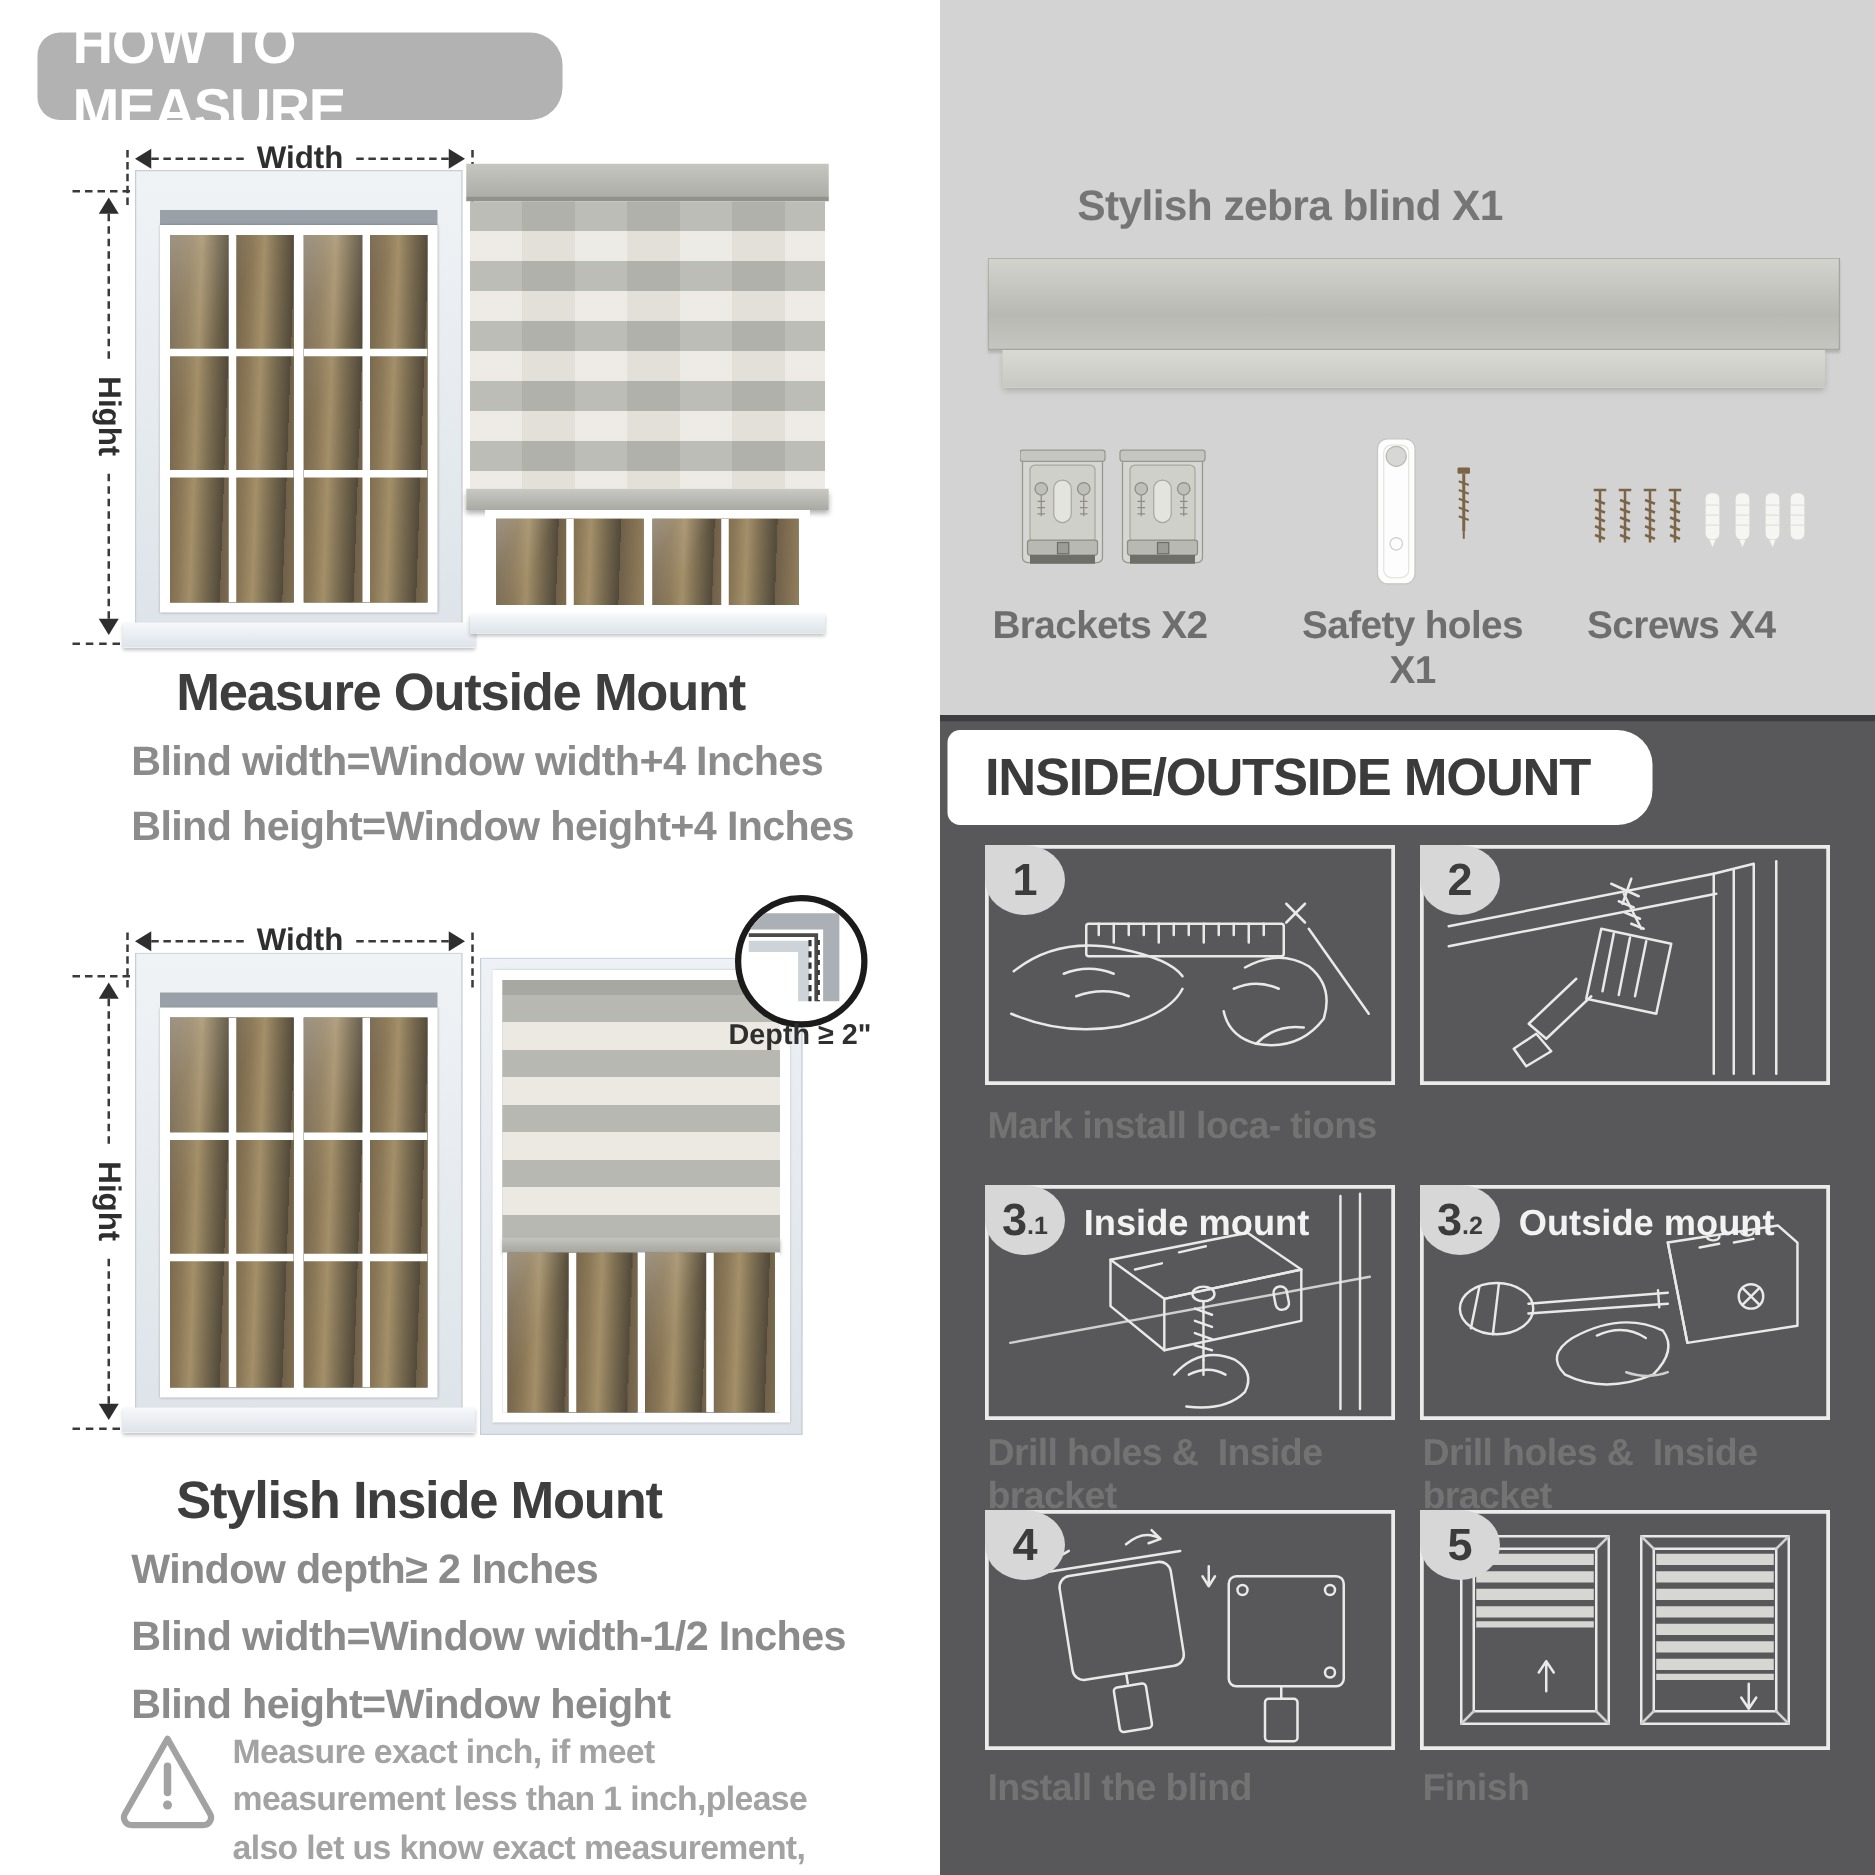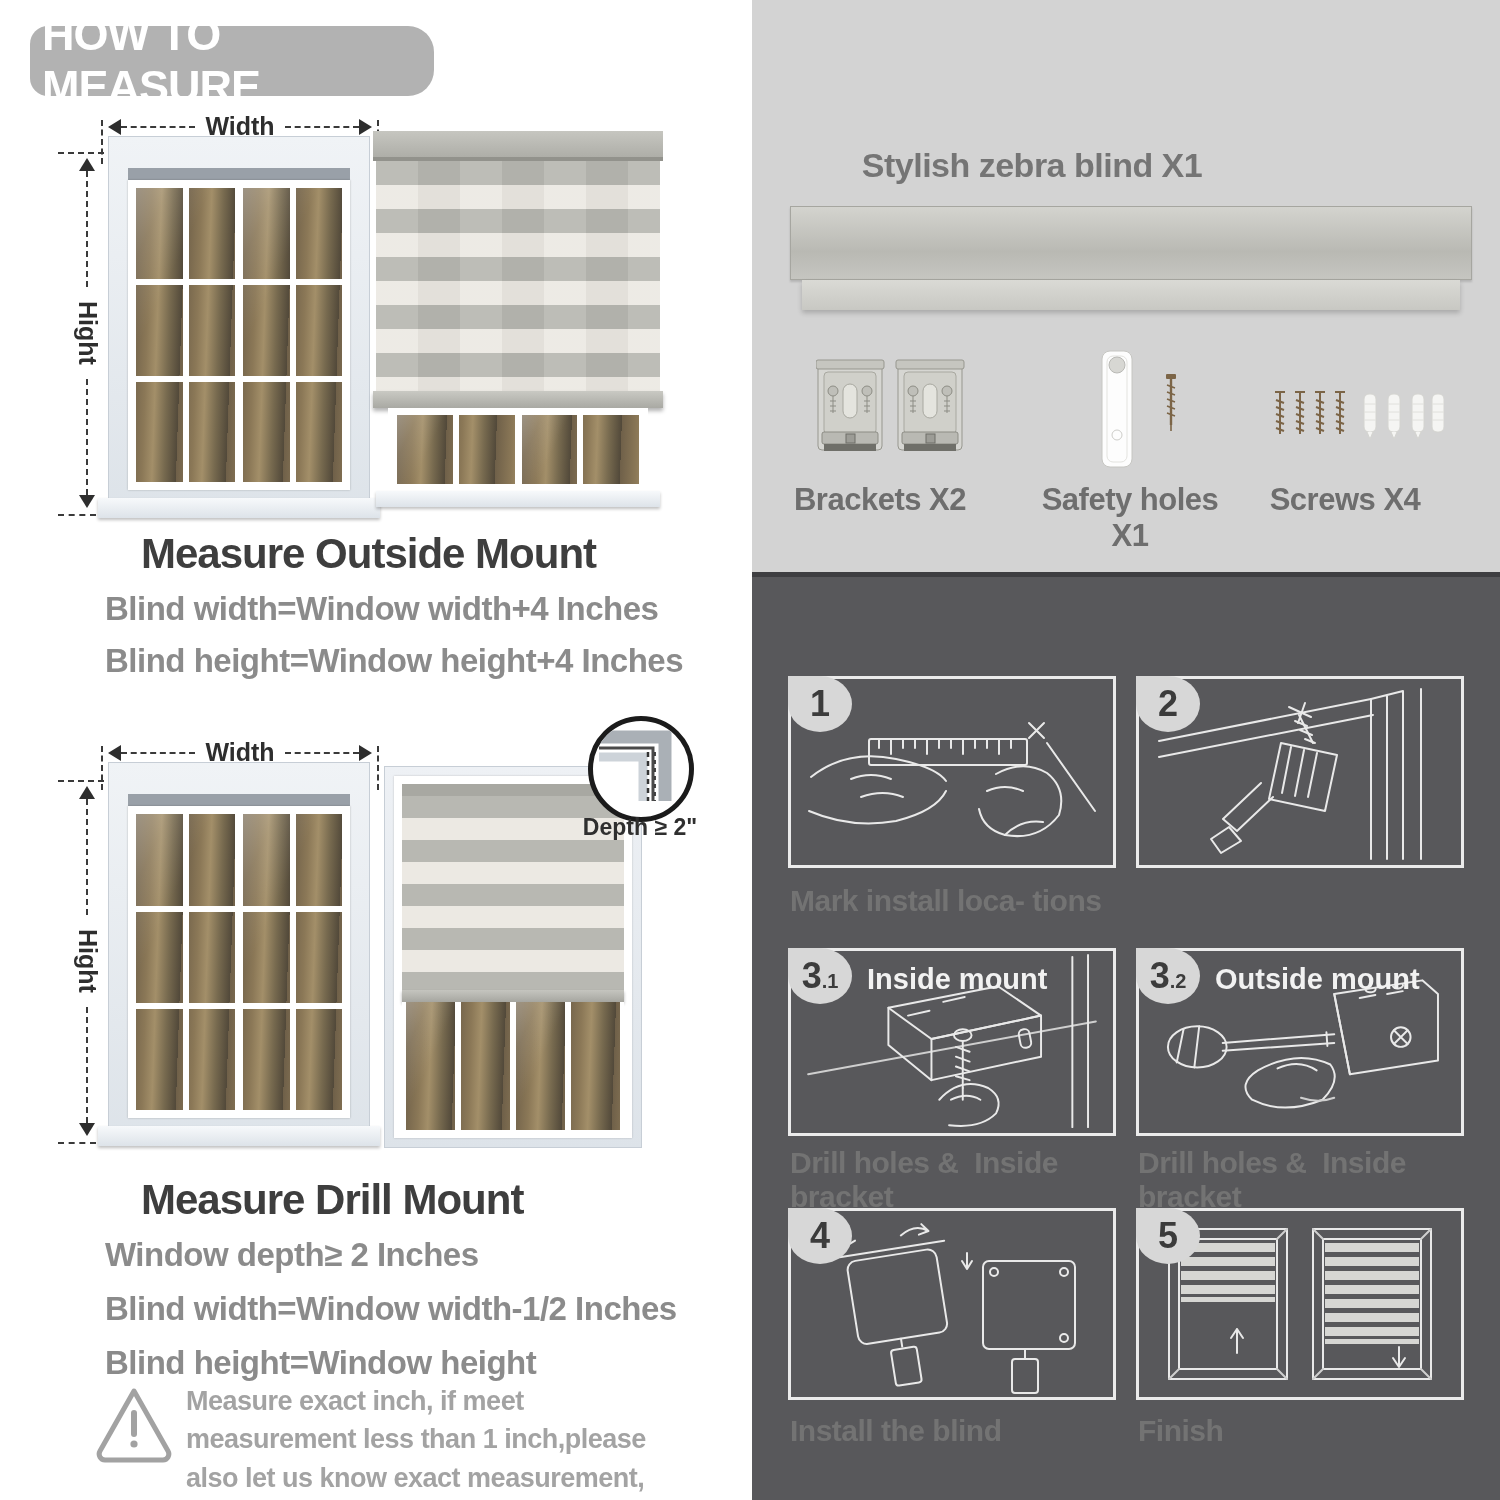--- a/index.html
+++ b/index.html
@@ -2,21 +2,21 @@
 <html><head>
 <meta charset="utf-8">
 <style>
   html,body{margin:0;padding:0;background:#fff;}
   #canvas{position:relative;width:1500px;height:1500px;overflow:hidden;background:#fff;
           font-family:"Liberation Sans",sans-serif;}
   .abs{position:absolute;}
 
   
   #howto-header{left:30px;top:26px;width:392px;height:70px;background:#b2b2b2;
-    border-radius:18px 26px 26px 18px;display:flex;align-items:center;padding-left:12px;
+    border-radius:18px 26px 26px 18px;display:flex;align-items:center;padding-left:28px;
     color:#fff;font-size:45px;font-weight:bold;letter-spacing:-1px;}
 
   
   .window{background:linear-gradient(#f0f3f6,#dde3e9);box-shadow:inset 0 0 0 1px #c7ced6;}
   .head-shadow{position:absolute;left:20px;right:20px;top:32px;height:13px;background:#99a0a8;}
   .frame{position:absolute;left:20px;right:20px;top:44px;bottom:26px;background:#fff;
     box-shadow:0 0 2px rgba(0,0,0,.25);}
   .sashes{position:absolute;inset:8px;display:flex;gap:8px;background:#fff;}
   .sash{flex:1;position:relative;overflow:hidden;}
   .photo{background:
@@ -256,21 +256,21 @@
     <svg width="86" height="86" viewBox="0 0 86 86">
       <path d="M6,16 H72 V80" stroke="#aab0b6" stroke-width="13" fill="none"></path>
       <path d="M6,36 H50 V80" stroke="#cdd3d9" stroke-width="9" fill="none"></path>
       <path d="M6,27 H60 V80" stroke="#4a4a4a" stroke-width="3" fill="none"></path>
       <path d="M55,31 V80" stroke="#333" stroke-width="2.5" stroke-dasharray="5,4" fill="none"></path>
       <path d="M62,31 V80" stroke="#333" stroke-width="1.8" stroke-dasharray="4,4" fill="none"></path>
     </svg>
   </div>
   <div class="abs" id="depth-label">Depth ≥ 2"</div>
 
-  <div class="abs sect-title" style="left:105px;top:1176px;">Measure Drill Mount</div>
+  <div class="abs sect-title" style="left:105px;top:1176px;">Stylish Inside Mount</div>
   <div class="abs formula" style="left:105px;top:1236px;">Window depth≥ 2 Inches</div>
   <div class="abs formula" style="left:105px;top:1290px;">Blind width=Window width-1/2 Inches</div>
   <div class="abs formula" style="left:105px;top:1344px;">Blind height=Window height</div>
 
   <div class="abs" style="left:92px;top:1382px;width:84px;height:84px;">
     <svg width="84" height="84" viewBox="0 0 84 84">
       <path d="M42,9 L76,69 a6,6 0 0 1 -5,9 H13 a6,6 0 0 1 -5,-9 Z" fill="none" stroke="#a2a2a2" stroke-width="5" stroke-linejoin="round"></path>
       <path d="M42,31 v21" stroke="#a2a2a2" stroke-width="6" fill="none" stroke-linecap="round"></path>
       <circle cx="42" cy="62" r="3.6" fill="#a2a2a2"></circle>
     </svg>
@@ -373,20 +373,23 @@
         <g transform="translate(166,6)">
             <rect x="-6" y="0" width="12" height="38" rx="5" fill="#f5f5f3" stroke="#d4d4d0"></rect>
             <path d="M-6,10 h12 M-6,18 h12 M-6,26 h12" stroke="#e0e0dc" fill="none"></path>
           </g>
       </g>
     </svg>
   </div>
   <div class="item-label" style="left:1255px;width:180px;">Screws X4</div>
 
   <div class="abs" id="panel-dark"></div>
+  <div class="abs" id="mount-header">
+    <span>INSIDE/OUTSIDE MOUNT</span>
+  </div>
 
   <div class="step-panel" style="left:788px;top:676px;height:192px;">
     <div class="badge">
         <span>1</span>
         <span class="b-sub"></span>
       </div>
     <svg class="line-art" viewBox="0 0 322 186">
       <path d="M20,98 Q55,70 105,80 Q145,88 155,102"></path>
       <path d="M18,132 Q60,150 105,142 Q145,132 155,112"></path>
       <path d="M60,100 Q80,92 100,100 M70,118 Q92,110 112,118"></path>

